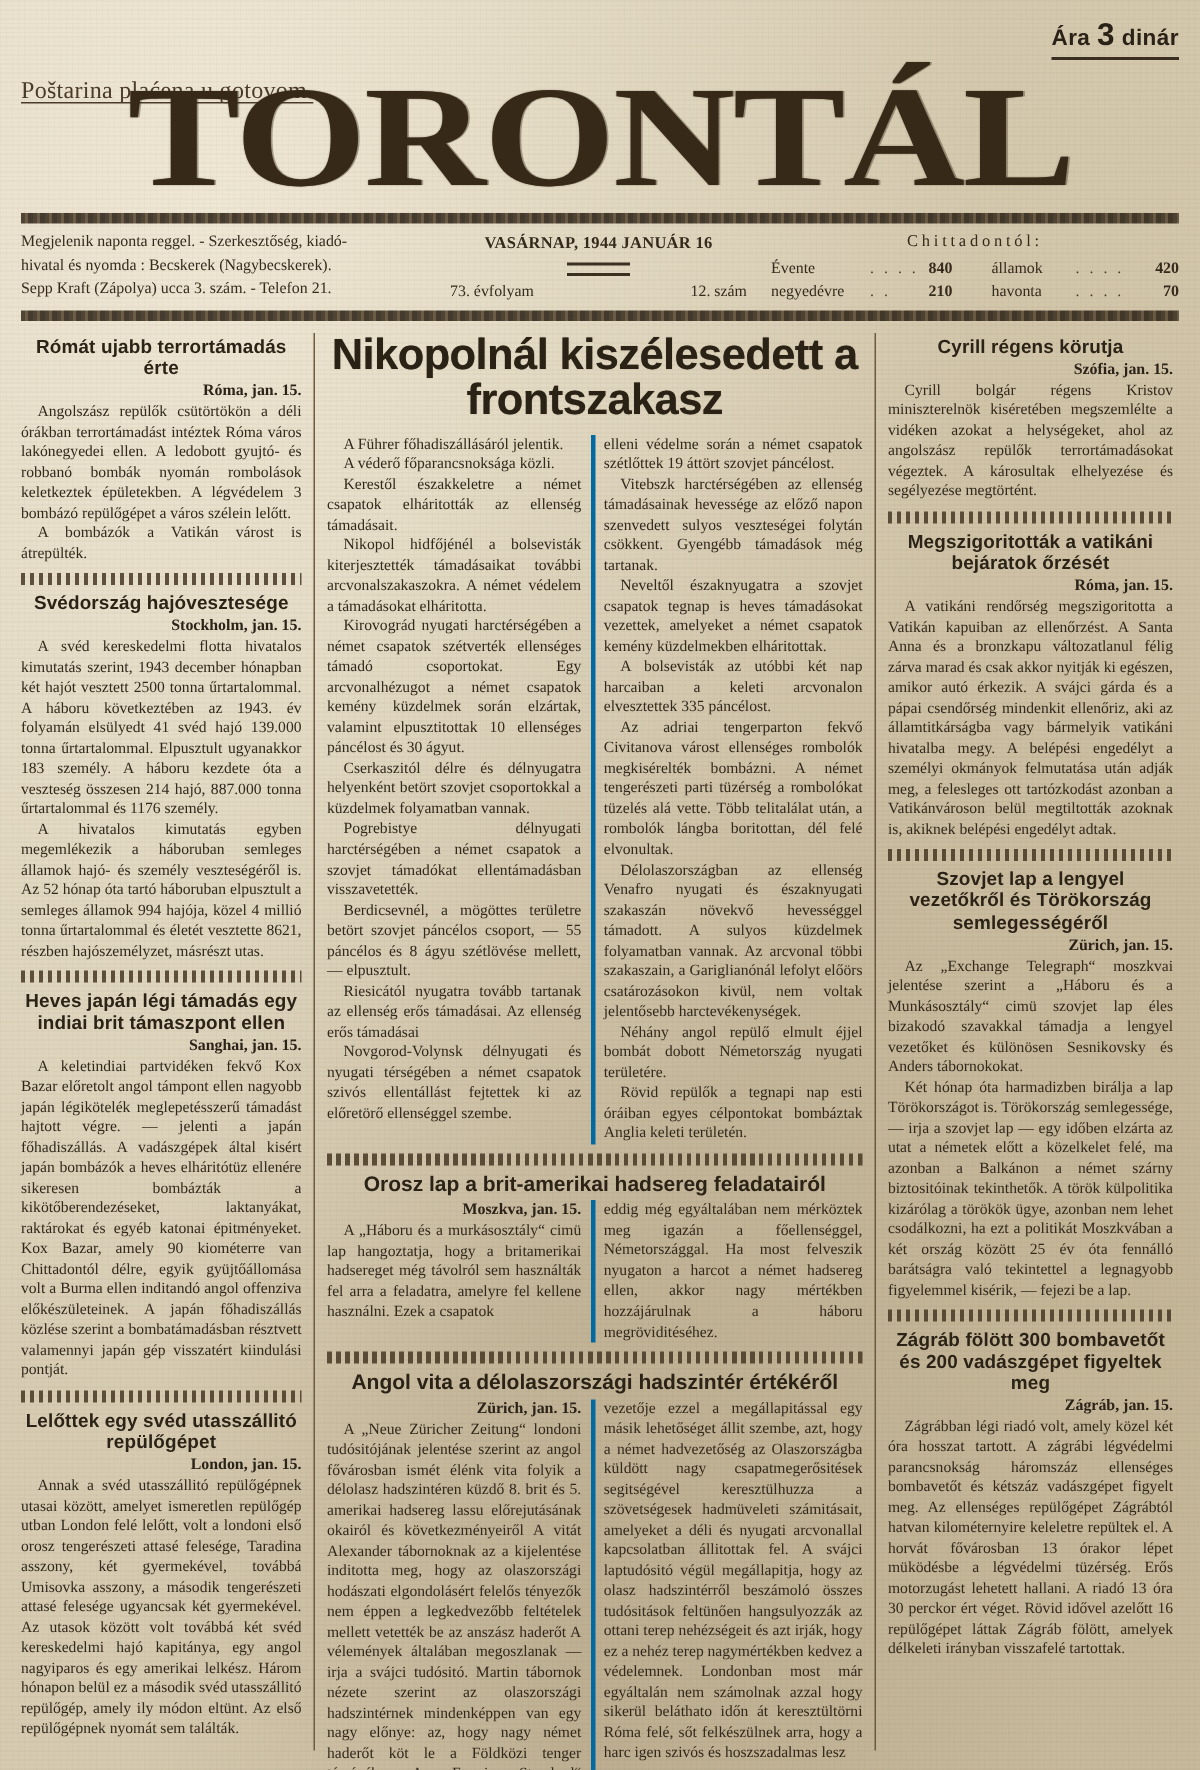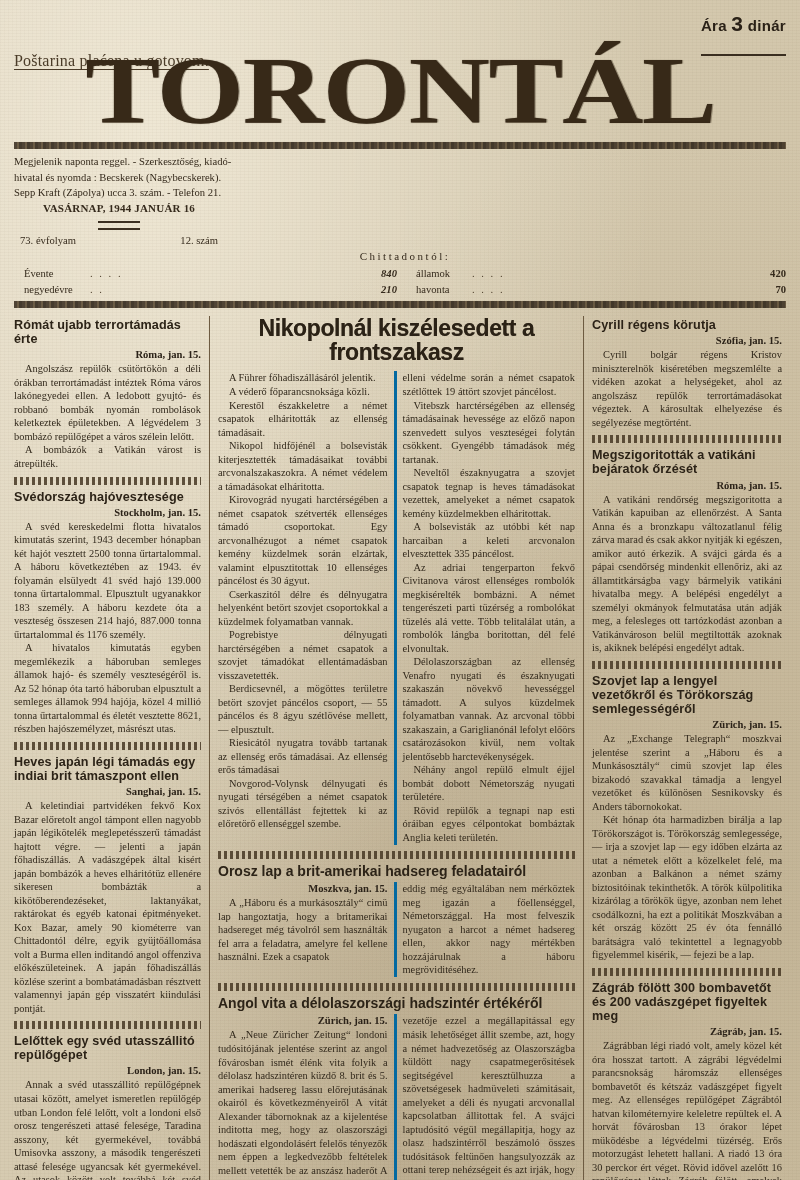--- a/index.html
+++ b/index.html
@@ -37,21 +37,21 @@
     font-size:16px;letter-spacing:.2px;color:#4a3b28;
     border-bottom:1px solid #6b5troke;
     padding-bottom:1px;
     text-decoration:underline;
     text-underline-offset:3px;
     margin-top:40px;
   }
   .price{
     font-family:"Liberation Sans", sans-serif;
     font-weight:bold;font-size:15px;color:#2a2117;
-    border-bottom:2px solid #3a2e20;padding-bottom:18px;letter-spacing:.3px;
+    border-bottom:2px solid #3a2e20;padding-bottom:2px;letter-spacing:.3px;
   }
   .price .big{font-size:21px;}
 
   .logo-wrap{text-align:center;margin-top:-2px;}
   .logo{
     font-family:"Liberation Serif", serif;
     font-weight:bold;
     font-size:92px;
     line-height:.98;
     letter-spacing:-1px;
@@ -63,60 +63,61 @@
     filter:contrast(1.05);
   }
   .rule-thick{
     height:7px;margin:6px 0 5px 0;
     background:
       repeating-linear-gradient(90deg,#3b2f21 0 3px,#5a4a33 3px 5px,#2e2418 5px 8px);
     opacity:.88;
   }
   .rule-thick.bottom{margin:4px 0 8px 0;}
 
-  .mast-info{display:flex;font-size:10.6px;color:#352a1c;line-height:1.45;flex-direction:column;}
+  .mast-info{display:flex;font-size:10.6px;color:#352a1c;line-height:1.45;}
   .mi-left{width:280px;}
   .mi-left div{white-space:nowrap;}
   .mi-mid{width:210px;text-align:center;padding-top:1px;}
   .mi-mid .date{font-weight:bold;font-size:11px;letter-spacing:.2px;}
   .mi-mid .dblrule{width:42px;height:5px;margin:4px auto 3px auto;border-top:2px solid #3b2f21;border-bottom:2px solid #3b2f21;}
   .mi-mid .volrow{display:flex;justify-content:space-between;padding:0 6px;}
   .mi-right{flex:1;text-align:left;padding-left:10px;}
   .mi-right .sub-title{text-align:center;font-size:11px;letter-spacing:2.5px;margin-bottom:2px;}
   .subrow{display:flex;}
   .subrow .c1{width:66px;}
   .subrow .dots{flex:1;overflow:hidden;letter-spacing:2px;color:#4a3b28;}
-  .subrow .c2{width:30px;text-align:center;font-weight:bold;font-style:italic;}
+  .subrow .c2{width:30px;text-align:left;font-weight:bold;}
   .subrow .c3{width:56px;padding-left:12px;}
   .subrow .c4{width:30px;text-align:right;font-weight:bold;}
 
   
   .columns{display:flex;height:945px;}
   .col{box-sizing:border-box;}
   .col-left{width:196px;padding-right:8px;border-right:1px solid #6d5b41;}
   .col-mid{width:374px;padding:0 8px;border-right:1px solid #6d5b41;}
   .col-right{width:198px;padding-left:8px;}
   .mid-split{display:flex;}
   .mid-split .mc{width:50%;box-sizing:border-box;}
   .mid-split .mc:first-child{padding-right:6px;border-right:3px solid #0369a1;}
   .mid-split .mc:last-child{padding-left:6px;}
 
   h2.hl{
     font-family:"Liberation Sans", sans-serif;
     font-weight:bold;
+    text-align:center;
     margin:2px 0 3px 0;
     color:#2c2317;
     line-height:1.12;
   }
   .col-left h2.hl, .col-right h2.hl{font-size:12.6px;letter-spacing:.1px;}
   .col-mid h2.hl.sub{font-size:14px;}
   h1.mainhl{
     font-family:"Liberation Sans", sans-serif;
     font-weight:bold;
-    font-size:23px;
+    font-size:29px;
     line-height:1.05;
     text-align:center;
     letter-spacing:-.4px;
     margin:0 0 7px 0;
     color:#2b2216;
     text-shadow:0 0 .5px rgba(43,34,22,.6);
   }
   .dateline{text-align:right;font-size:10.6px;font-weight:bold;margin:1px 0 2px 0;}
   p.bt{
     margin:0;

